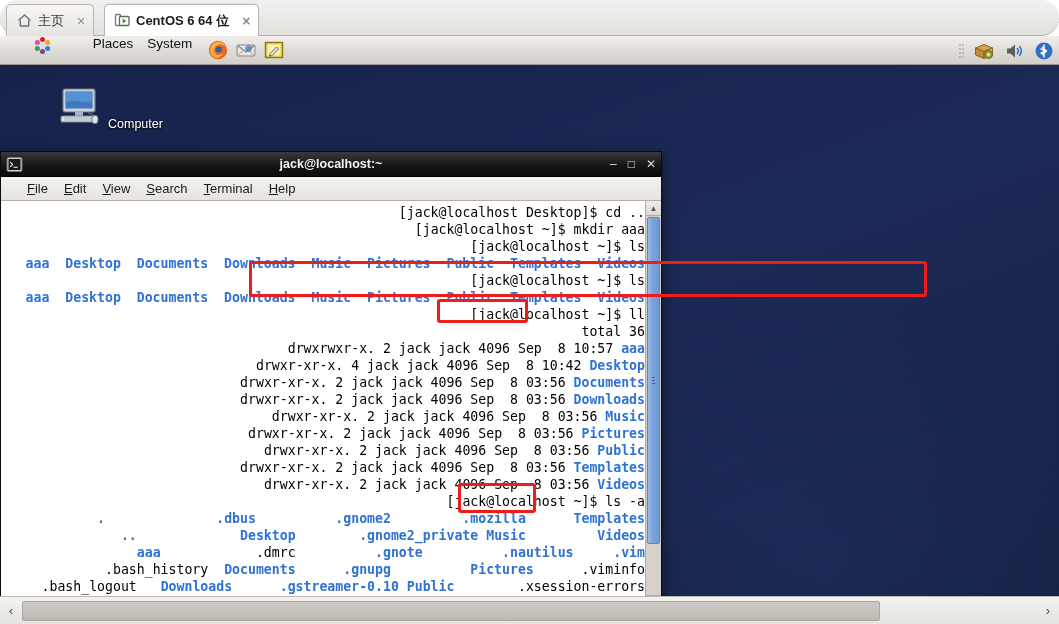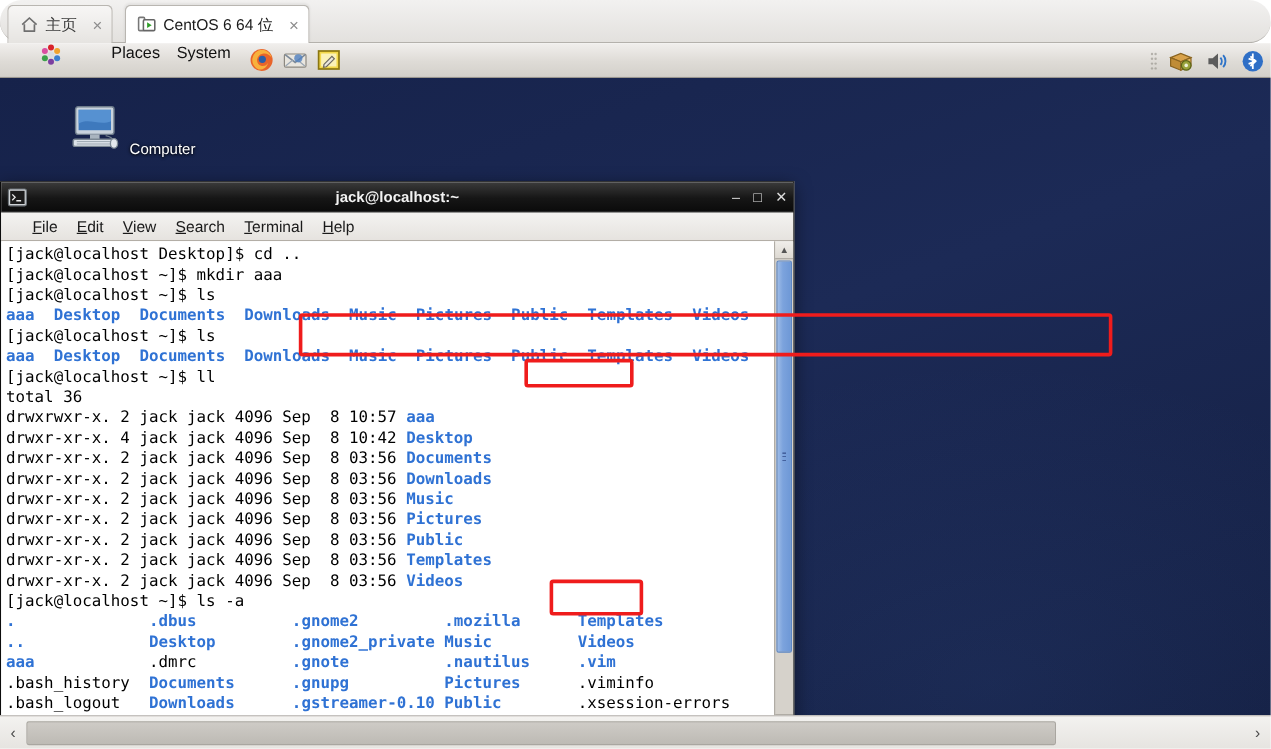--- a/index.html
+++ b/index.html
@@ -28,21 +28,21 @@
     font-size: 13px; color: #1a1a1a;
   }
   .tab.inactive {
     left: 6px;
     background: linear-gradient(#f7f6f5, #e6e4e1);
     color: #3a3a3a;
   }
   .tab.active {
     left: 104px;
     background: #ffffff;
-    font-weight: normal;
+    font-weight: bold;
     box-shadow: 0 -1px 2px rgba(0,0,0,.06);
   }
   .tab-label { white-space: nowrap; }
   .tab-close {
     color: #8d8d8d; font-size: 14px; margin-left: 6px; line-height: 1;
     padding: 0 2px; cursor: pointer;
   }
   .tab .homeico, .tab .vmico { width: 17px; height: 17px; display:block; }
 
   
@@ -133,20 +133,21 @@
   }
   .tscreen {
     position: absolute; left: 0; top: 0; right: 16px; bottom: 0;
     padding: 3px 0 0 4px;
     font-family: "DejaVu Sans Mono", "Liberation Mono", monospace;
     font-size: 13.2px;
     line-height: 17px;
     color: #000000;
     white-space: pre;
     overflow: hidden;
+    text-align: right;
   }
   .tscreen .dir { color: #2f72d4; font-weight: bold; }
 
   
   .tsb {
     position: absolute; right: 0; top: 0; width: 16px; bottom: 0;
     background: #d6d2cb;
     border-left: 1px solid #b0aca5;
   }
   .tsb .arw {

